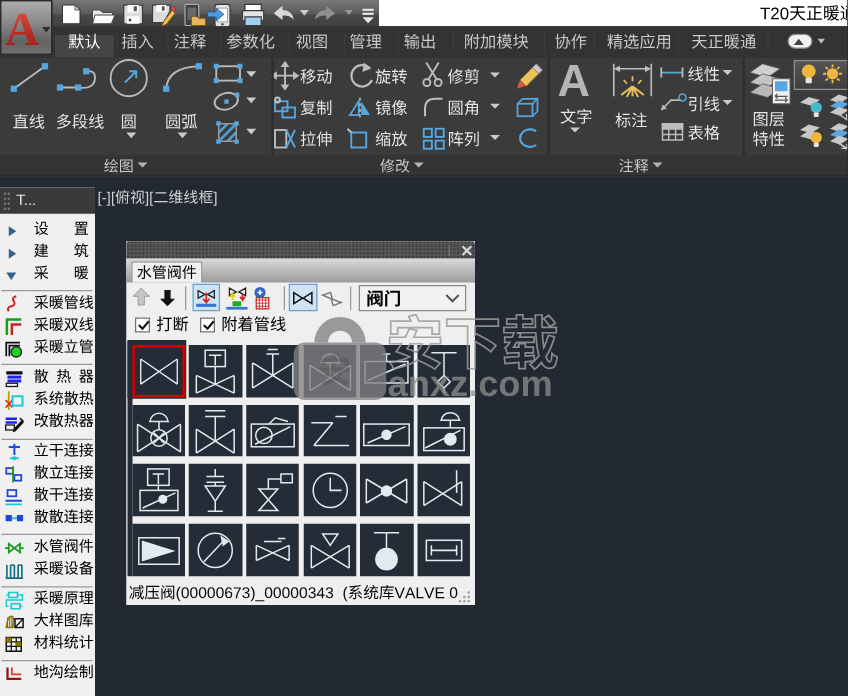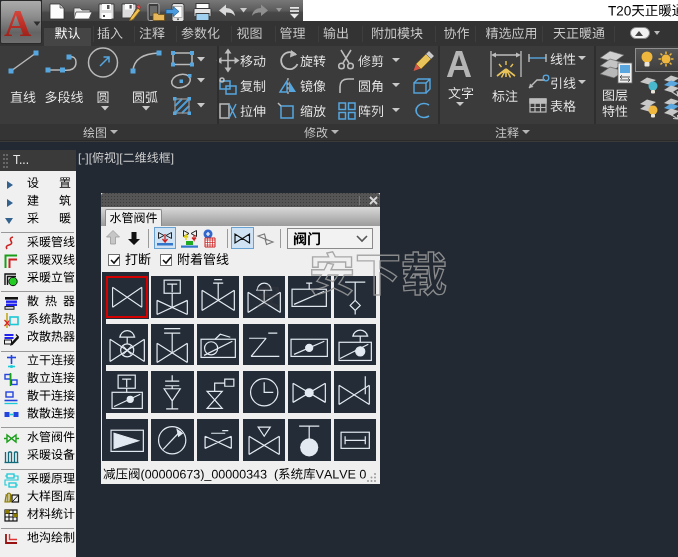--- a/index.html
+++ b/index.html
@@ -738,20 +738,30 @@
           <g fill="#9a9a9a">
             <circle cx="8" cy="2" r="1"></circle>
             <circle cx="8" cy="5.5" r="1"></circle>
             <circle cx="4.5" cy="5.5" r="1"></circle>
             <circle cx="8" cy="9" r="1"></circle>
             <circle cx="4.5" cy="9" r="1"></circle>
             <circle cx="1" cy="9" r="1"></circle>
           </g>
         </svg>
     </div>
+  </div>
+  <div class="ab" id="wm">
+    <svg width="250" height="92" viewBox="0 0 250 92">
+      <g fill="rgba(128,128,128,0.78)">
+        <path d="M44 14.5 a20.5 20.5 0 0 0 -20.5 20.5 h11 a9.5 9.5 0 0 1 19 0 h11 a20.5 20.5 0 0 0 -20.5 -20.5 z"></path>
+        <rect x="7" y="35" width="74" height="46" rx="9"></rect>
+      </g>
+
+      <text x="82" y="78" font-size="29" font-weight="bold" fill="rgba(142,142,142,0.75)" font-family="Liberation Sans,sans-serif">anxz.com</text>
+    </svg>
   </div>
 <svg class="ab" style="left:0;top:0;z-index:50;pointer-events:none" width="678" height="557">
       <defs>
         <path id="q0" d="M760 760C801 710 850 640 871 597L924 631C901 673 851 739 809 788ZM165 701C182 652 194 588 196 546L236 557C233 597 220 661 202 710ZM203 119C211 63 215 -8 213 -55L265 -49C266 -3 261 69 251 124ZM301 119C318 69 331 3 333 -40L384 -28C380 13 366 79 347 129ZM402 125C421 84 439 32 444 -2L494 17C488 50 470 101 449 140ZM114 142C96 88 65 11 33 -37L86 -62C116 -12 144 65 164 120ZM371 711C362 664 342 592 327 550L361 536C378 576 398 641 416 694ZM683 839V612L682 551H515V480H679C667 313 624 126 479 -32C499 -44 523 -61 537 -76C644 45 698 181 725 316C766 147 830 7 928 -76C940 -57 963 -31 980 -18C856 74 785 264 749 480H950V551H748L749 612V839ZM148 752H266V505H148ZM315 752H426V505H315ZM82 378V317H257V239L60 229L65 162C179 170 341 180 498 191L499 252L323 242V317H484V378H323V450H486V806H89V450H257V378Z"></path>
         <path id="q1" d="M142 775C192 729 260 663 292 625L345 680C311 717 242 778 192 821ZM622 839C620 500 625 149 372 -28C392 -40 416 -63 429 -80C563 17 630 161 663 327C701 186 772 17 913 -79C926 -60 948 -38 968 -24C749 117 703 434 690 531C697 631 697 736 698 839ZM47 526V454H215V111C215 63 181 29 160 15C174 2 195 -24 202 -40C216 -21 243 0 434 134C427 149 417 177 412 197L288 114V526Z"></path>
         <path id="q2" d="M732 243V179H847V38H693V536H950V604H693V731C770 742 843 755 899 773L860 833C753 799 558 778 401 769C409 753 418 726 421 709C485 711 555 716 624 723V604H367V536H624V38H461V178H581V242H461V365C503 376 547 390 584 405L547 467C508 446 446 424 395 409V-79H461V-30H847V-81H916V433H731V368H847V243ZM160 840V638H54V568H160V341L37 308L55 235L160 267V8C160 -4 157 -7 146 -7C136 -7 106 -8 72 -7C82 -27 91 -58 94 -76C146 -76 180 -74 203 -62C225 -51 233 -30 233 8V289L342 323L334 391L233 362V568H329V638H233V840Z"></path>
         <path id="q3" d="M295 755C361 709 412 653 456 591C391 306 266 103 41 -13C61 -27 96 -58 110 -73C313 45 441 229 517 491C627 289 698 58 927 -70C931 -46 951 -6 964 15C631 214 661 590 341 819Z"></path>
         <path id="q4" d="M94 774C159 743 242 695 284 662L327 724C284 755 200 800 136 828ZM42 497C105 467 187 420 227 388L269 451C227 482 144 526 83 553ZM71 -18 134 -69C194 24 263 150 316 255L262 305C204 191 125 59 71 -18ZM548 819C582 767 617 697 631 653L704 682C689 726 651 793 616 844ZM334 649V578H597V352H372V281H597V23H302V-49H962V23H675V281H902V352H675V578H938V649Z"></path>
         <path id="q5" d="M60 666C89 621 118 560 130 521L184 543C172 581 141 641 112 685ZM381 695C364 651 332 584 308 544L359 527C385 565 414 623 440 676ZM464 788V721H509C543 653 588 593 642 542C570 497 491 462 414 440V479H284V742C340 750 392 761 435 773L395 831C311 806 163 787 41 776C49 761 57 736 60 720C109 723 162 727 215 733V479H50V414H202C162 314 94 200 32 140C44 121 62 88 69 66C120 123 174 216 215 309V-81H284V325C322 281 366 227 386 199L434 251C412 276 318 374 284 404V414H414V437C427 422 444 396 452 379C534 407 619 446 695 497C765 444 846 404 935 378C944 397 962 426 976 441C894 461 817 494 752 538C831 600 899 677 942 767L897 791L884 788ZM839 721C802 668 753 620 696 579C647 620 606 668 575 721ZM656 409V320H474V252H656V149H434V82H656V-81H731V82H951V149H731V252H909V320H731V409Z"></path>
         <path id="q6" d="M548 401C480 353 353 308 254 284C272 269 291 247 302 231C404 260 530 310 610 368ZM635 284C547 219 381 166 239 140C254 124 272 100 282 82C433 115 598 174 698 253ZM761 177C649 69 422 8 176 -17C191 -34 205 -62 213 -82C470 -50 703 18 829 144ZM179 591C202 599 233 602 404 611C390 578 374 547 356 517H53V450H307C237 365 145 299 39 253C56 239 85 209 96 194C216 254 322 338 401 450H606C681 345 801 250 915 199C926 218 950 246 966 261C867 298 761 370 691 450H950V517H443C460 548 476 581 489 615L769 628C795 605 817 583 833 564L895 609C840 670 728 754 637 810L579 771C617 746 659 717 699 686L312 672C375 710 439 757 499 808L431 845C359 775 260 710 228 693C200 676 177 665 157 663C165 643 175 607 179 591Z"></path>

